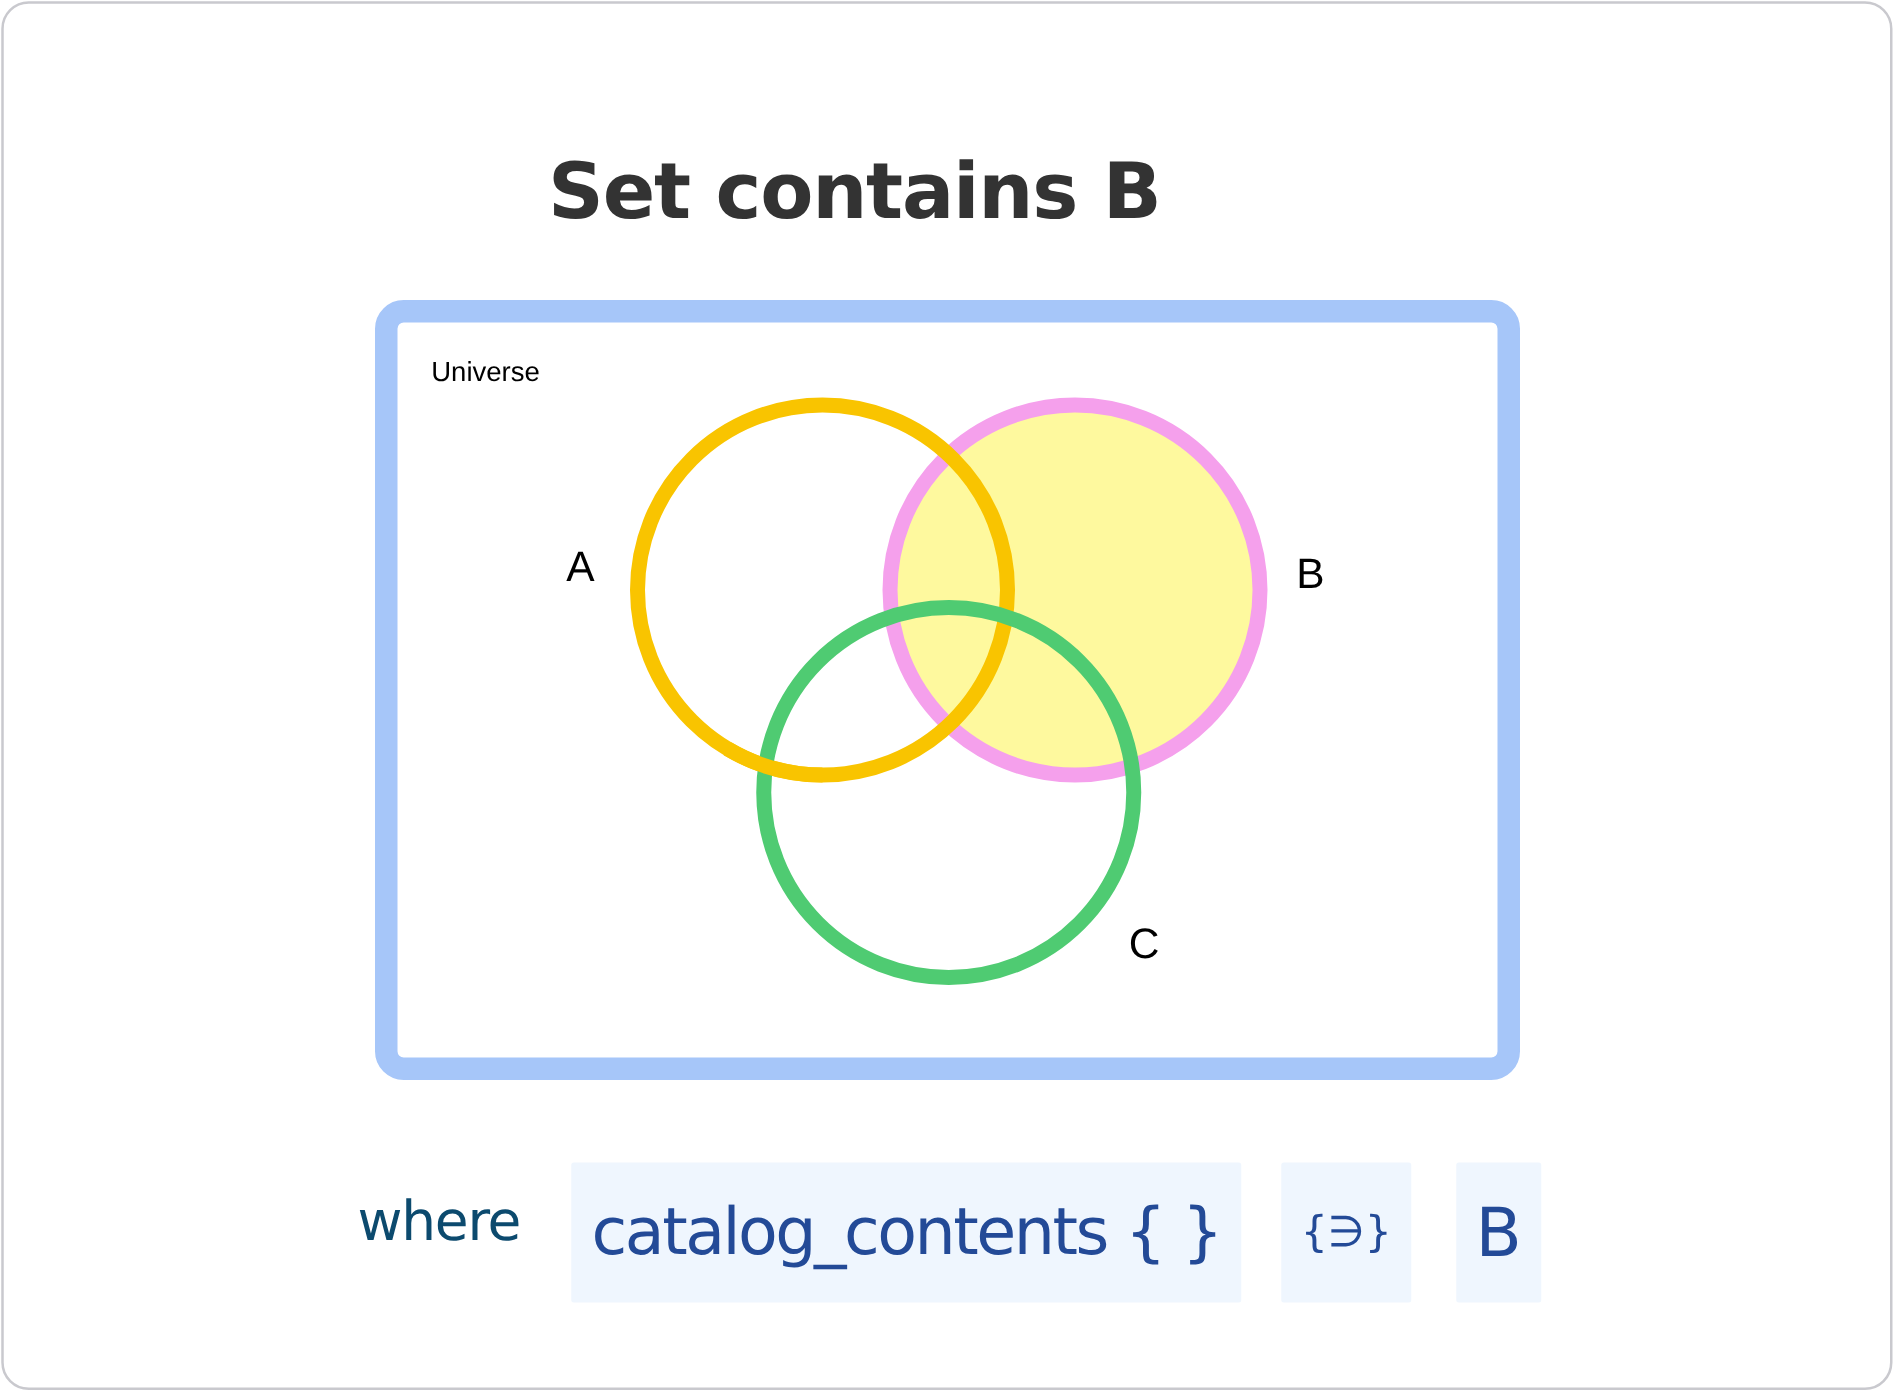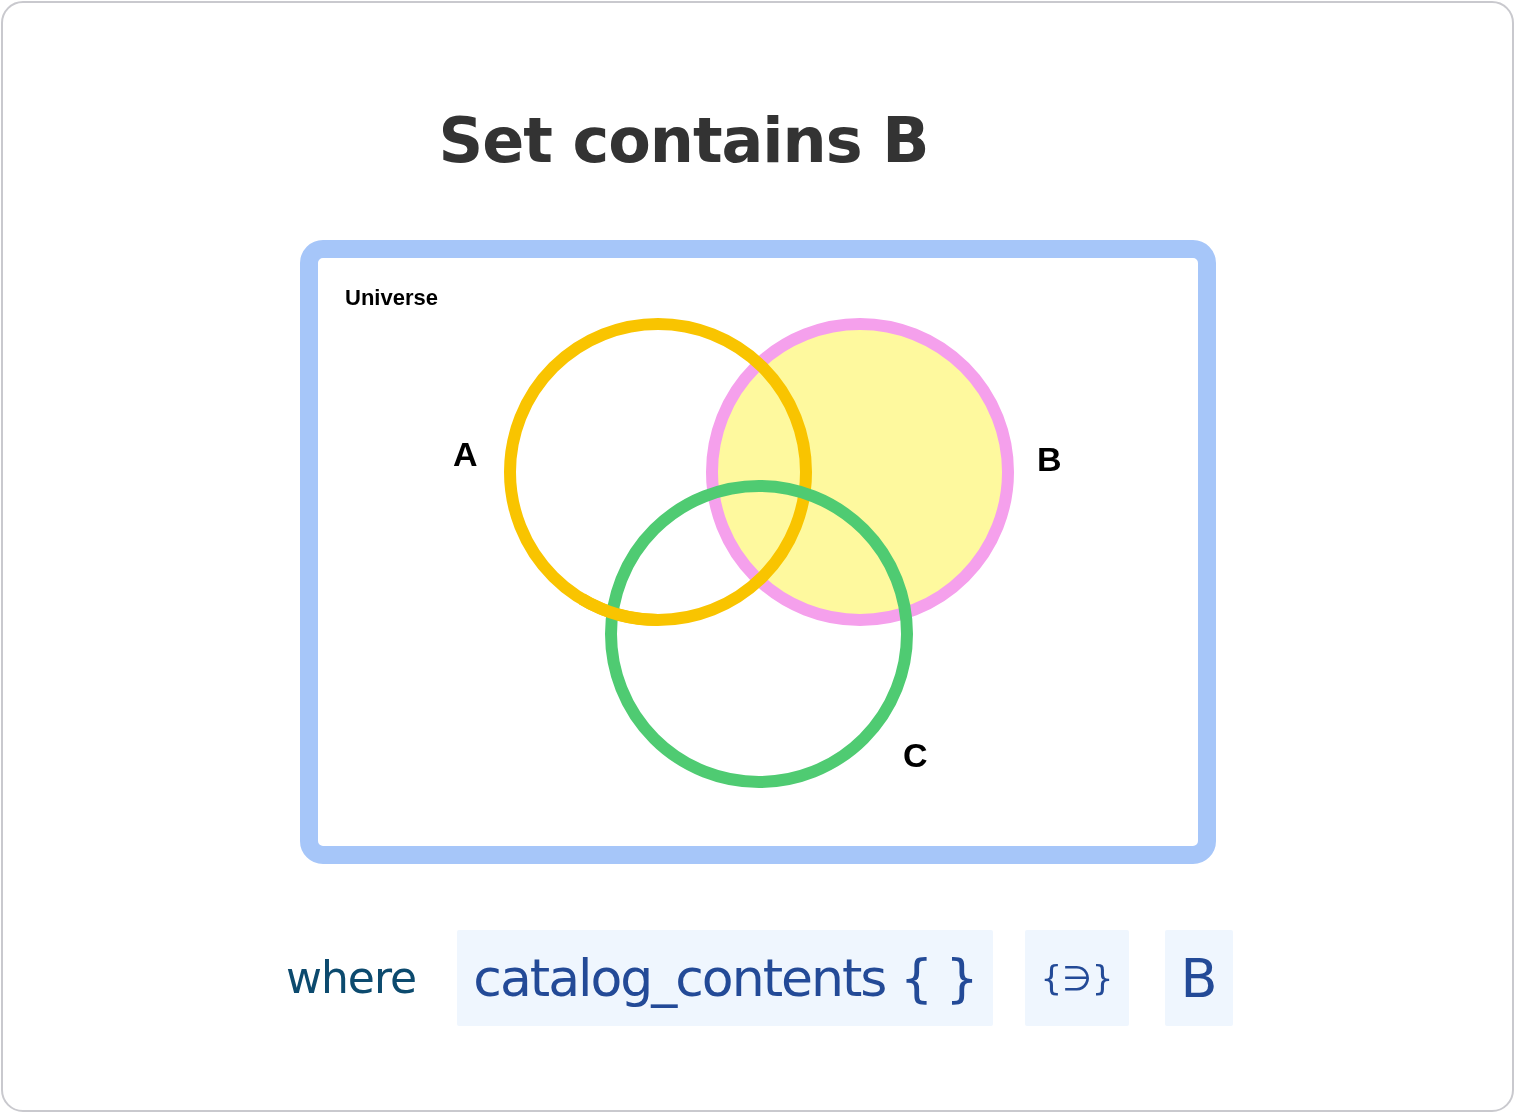--- a/index.html
+++ b/index.html
@@ -2,43 +2,43 @@
 <html><head>
 <meta charset="utf-8">
 <style>
   html, body { margin: 0; padding: 0; background: #ffffff; }
   body { width: 1515px; height: 1113px; position: relative; overflow: hidden; }
   .card {
     position: absolute; left: 1px; top: 1px; width: 1509px; height: 1107px;
     border: 2px solid #c9c9ce; border-radius: 22px; background: #ffffff;
   }
   .title {
-    position: absolute; left: 0; top: 104px; width: 1367px; text-align: center;
+    position: absolute; left: 0; top: 116px; width: 1367px; text-align: center;
     font-family: "DejaVu Sans", sans-serif; font-weight: bold; font-size: 62px;
     color: #333333; letter-spacing: -1px; margin: 0;
   }
   .universe {
     position: absolute; left: 300px; top: 240px; width: 916px; height: 624px;
   }
   .universe svg { position: absolute; left: 0; top: 0; }
   .lbl {
-    position: absolute; font-family: "Liberation Sans", sans-serif; font-weight: bold;
+    position: absolute; font-family: "Liberation Sans", sans-serif; font-weight: normal;
     color: #000000;
   }
   .lbl-universe { left: 345px; top: 285px; font-size: 22px; }
   .lbl-a { left: 453px; top: 435px; font-size: 34px; }
   .lbl-b { left: 1037px; top: 440px; font-size: 34px; }
   .lbl-c { left: 903px; top: 736px; font-size: 34px; }
   .where-row { position: absolute; left: 0; top: 930px; width: 1515px; height: 96px; }
   .where {
     position: absolute; left: 286px; top: 22px; font-family: "DejaVu Sans", sans-serif;
     font-size: 44px; color: #0c4a6e; letter-spacing: -1px;
   }
   .chip {
-    position: absolute; top: 0; height: 96px; background: #eff6fe; border-radius: 2px;
+    position: absolute; top: 0; height: 112px; background: #eff6fe; border-radius: 2px;
     display: flex; align-items: center; justify-content: center;
     font-family: "DejaVu Sans", sans-serif; color: #234a97;
   }
   .chip-var { left: 457px; width: 536px; font-size: 52px; letter-spacing: -2px; }
   .chip-op { left: 1025px; width: 104px; font-size: 34px; }
   .chip-val { left: 1165px; width: 68px; font-size: 54px; }
 </style>
 </head>
 <body>
 

